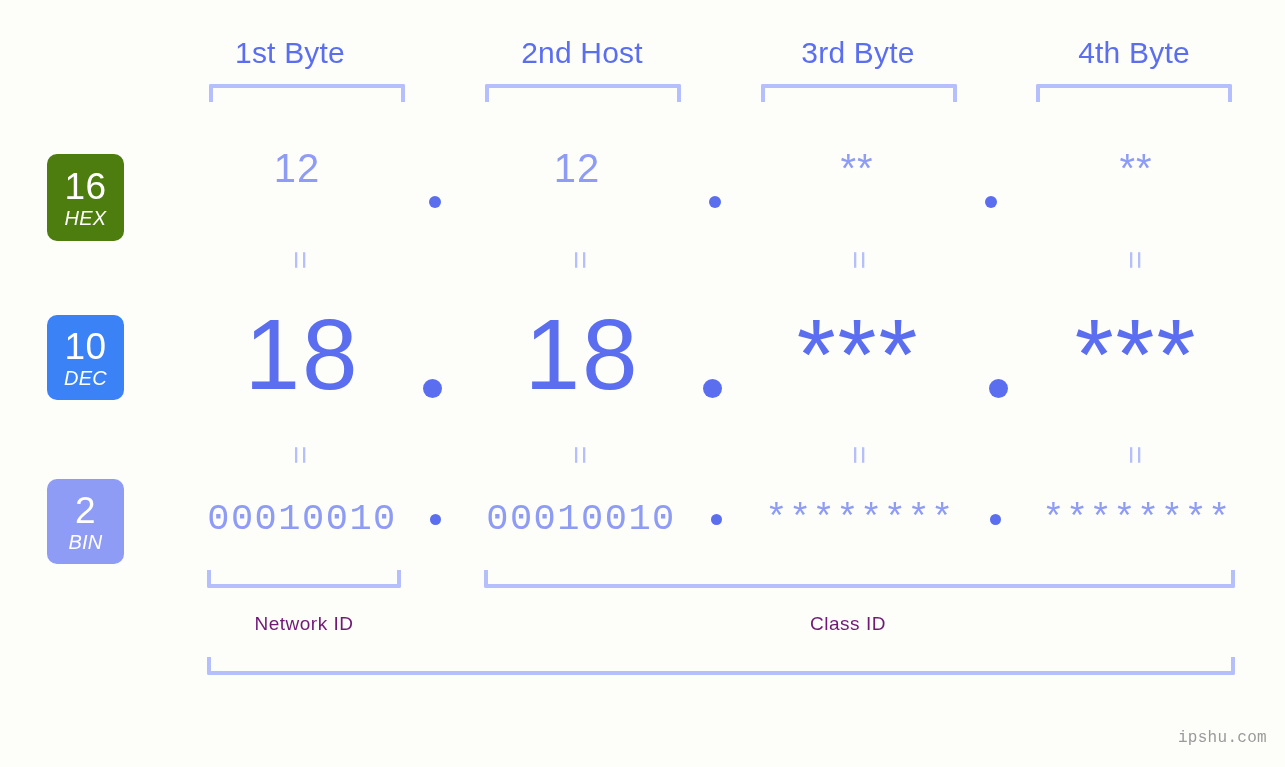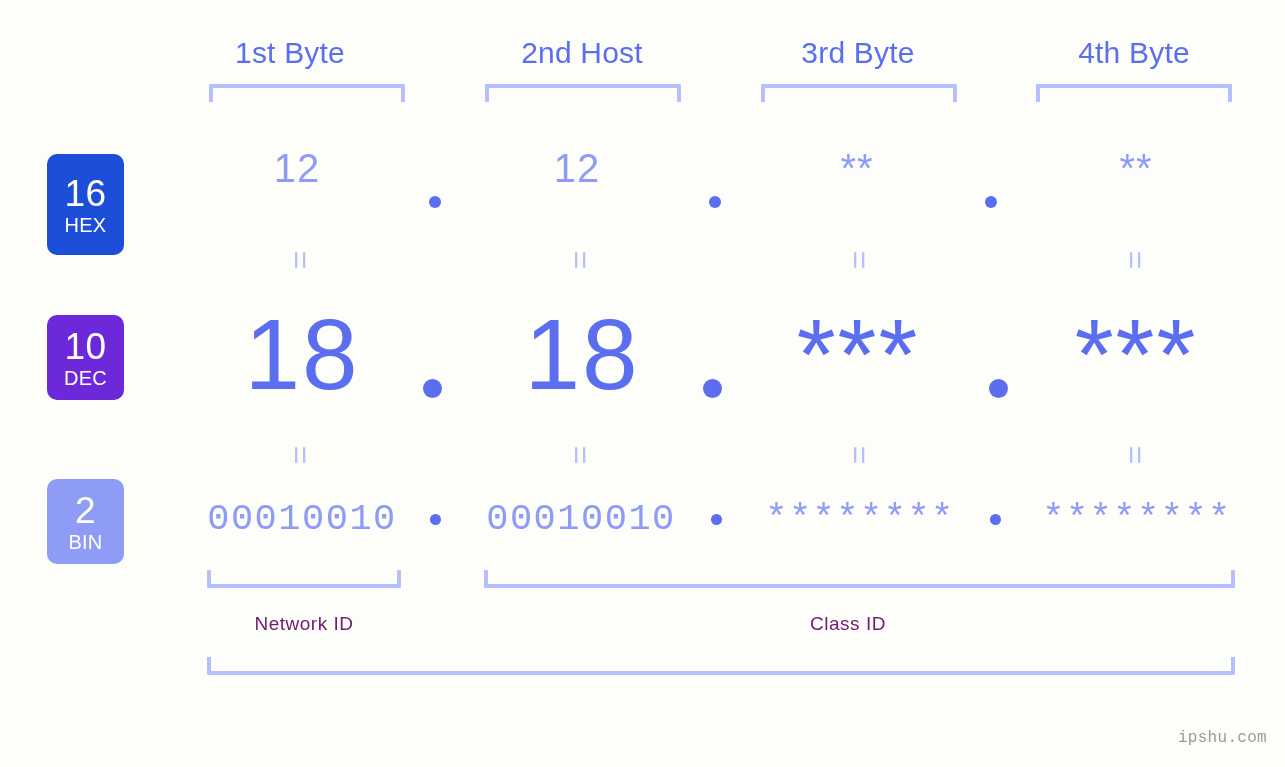--- a/index.html
+++ b/index.html
@@ -74,23 +74,24 @@
   .badge .num {
     font-size: 37px;
     font-weight: 400;
     letter-spacing: 0.5px;
   }
   .badge .nm {
     font-size: 20px;
     font-weight: 400;
     margin-top: 3px;
     letter-spacing: 0.3px;
-  }
-  #badge-hex { top: 154px; height: 101px; background: #1d4ed8; }
-  #badge-dec { top: 315px; height: 85px; background: #6d28d9; }
+    font-style: italic;
+  }
+  #badge-hex { top: 154px; height: 87px; background: #4d7c0f; }
+  #badge-dec { top: 315px; height: 85px; background: #3b82f6; }
   #badge-bin { top: 479px; height: 85px; background: #8e9cf6; }
 
   
   .val {
     position: absolute;
     text-align: center;
     white-space: nowrap;
     line-height: 1;
   }
 

